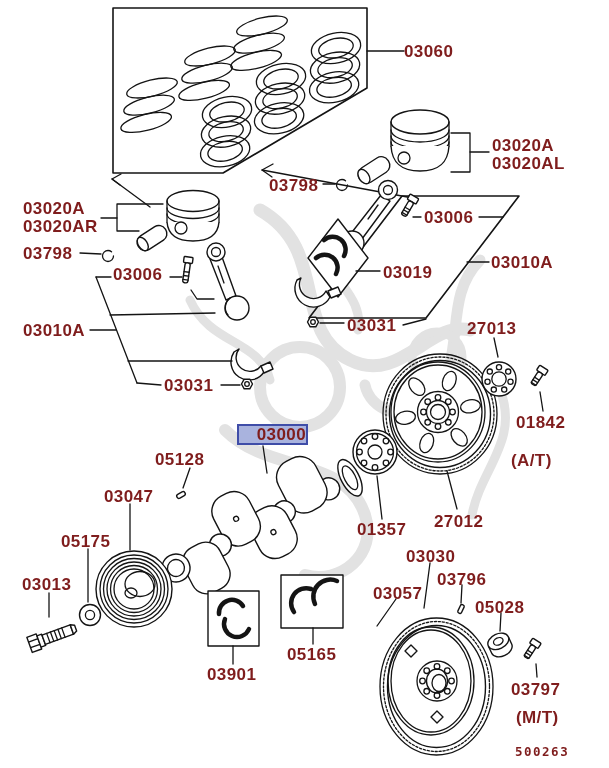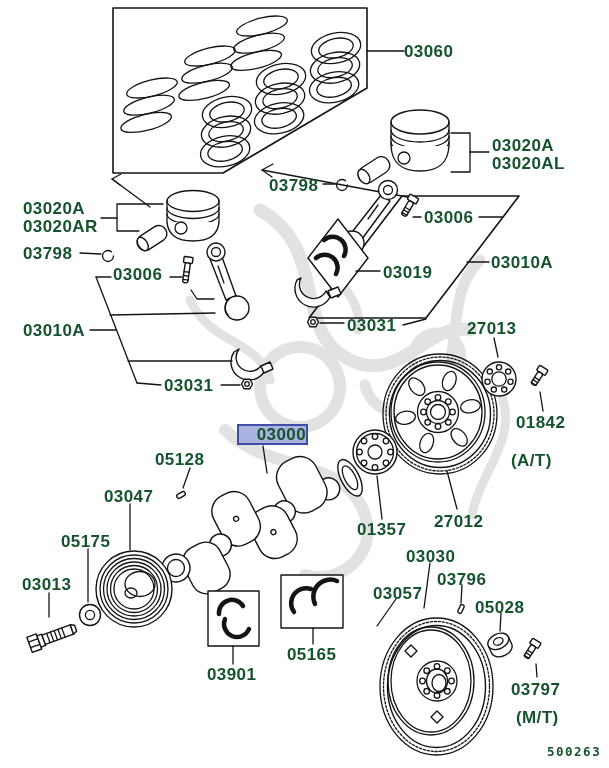--- a/index.html
+++ b/index.html
@@ -1,23 +1,23 @@
 <!DOCTYPE html>
 <html><head>
 <meta charset="utf-8">
 <style>
   html,body{margin:0;padding:0;background:#fff;}
   .stage{position:relative;width:609px;height:768px;background:#fff;overflow:hidden;
          font-family:"Liberation Sans",sans-serif;}
   .stage svg{position:absolute;left:0;top:0;}
   .lbl{position:absolute;font:700 17px/1.05 "Liberation Sans",sans-serif;
-       letter-spacing:.4px;color:#14532d;white-space:nowrap;}
+       letter-spacing:.4px;color:#7f1d1d;white-space:nowrap;}
   .hl{left:237px;top:424px;width:67px;height:17px;text-align:center;
       border:2px solid #3f4da8;background:#a9b3de;}
-  .code{font:700 12.5px "DejaVu Sans Mono",monospace;letter-spacing:1.5px;margin-left:32px;}
+  .code{font:700 12.5px "DejaVu Sans Mono",monospace;letter-spacing:1.5px;}
   
   .ln{stroke:#141414;stroke-width:1.3;fill:none;stroke-linecap:round;stroke-linejoin:round;}
   .ln2{stroke:#141414;stroke-width:1.6;fill:none;stroke-linejoin:round;}
   .fw{stroke:#141414;stroke-width:1.4;fill:#fff;stroke-linejoin:round;}
   .thk{stroke:#141414;stroke-width:4.5;fill:none;stroke-linecap:round;}
   .wm{stroke:#e2e2e2;fill:none;stroke-linecap:round;}
 </style>
 </head>
 <body>
 

